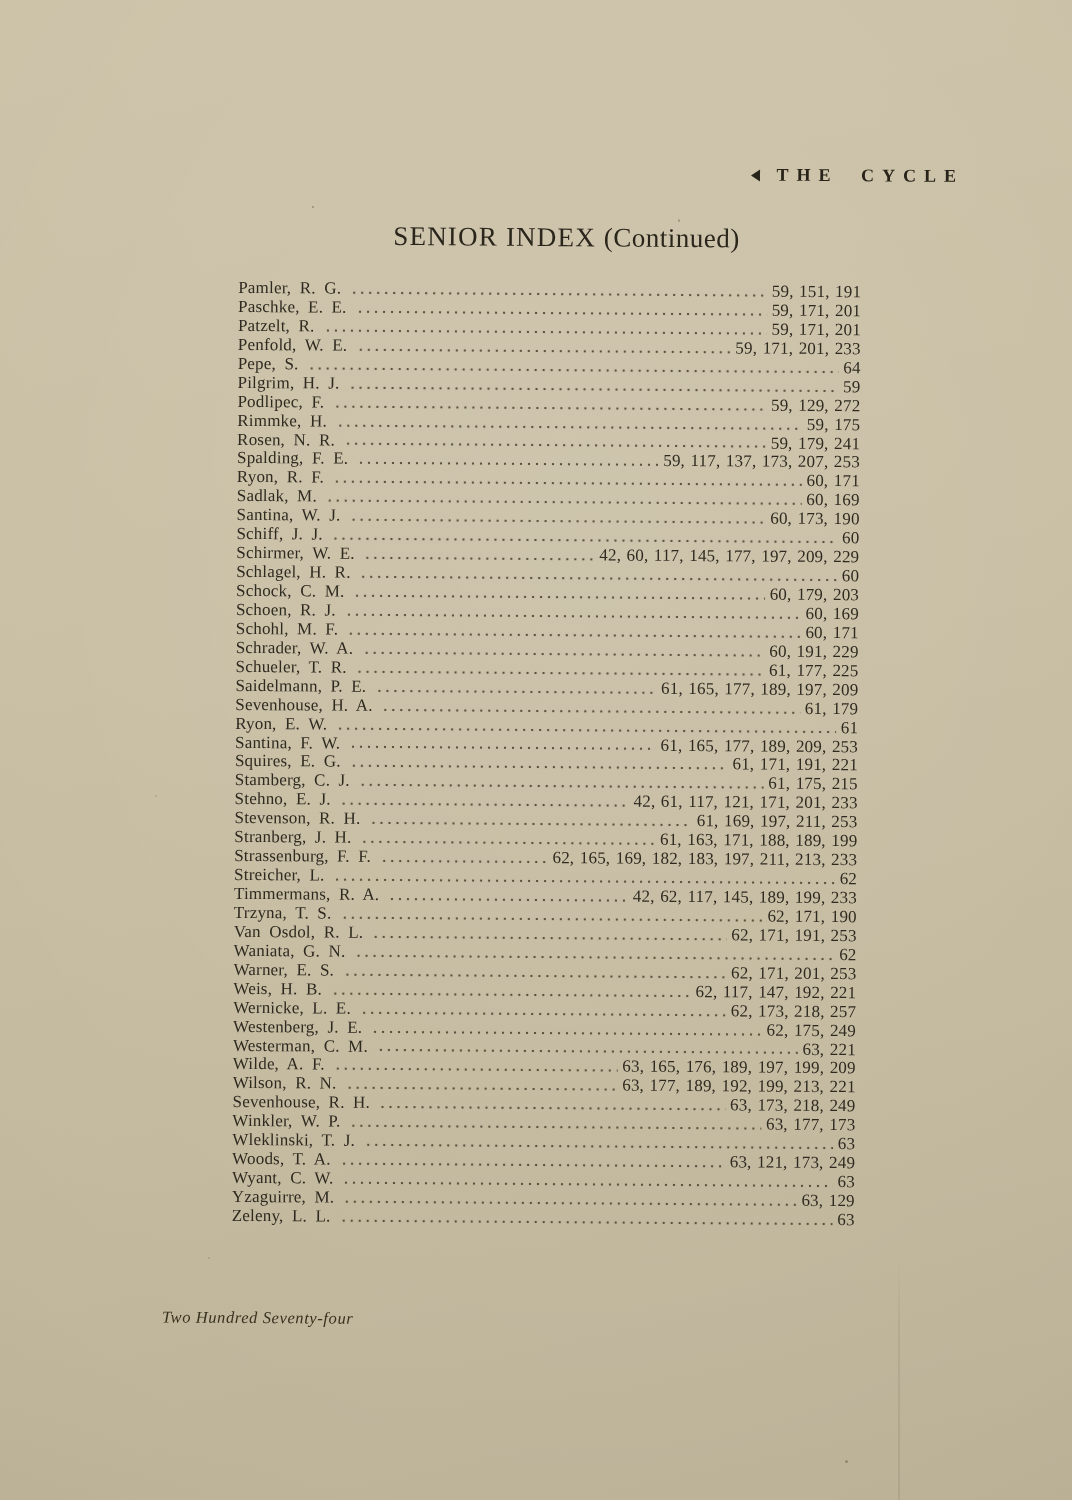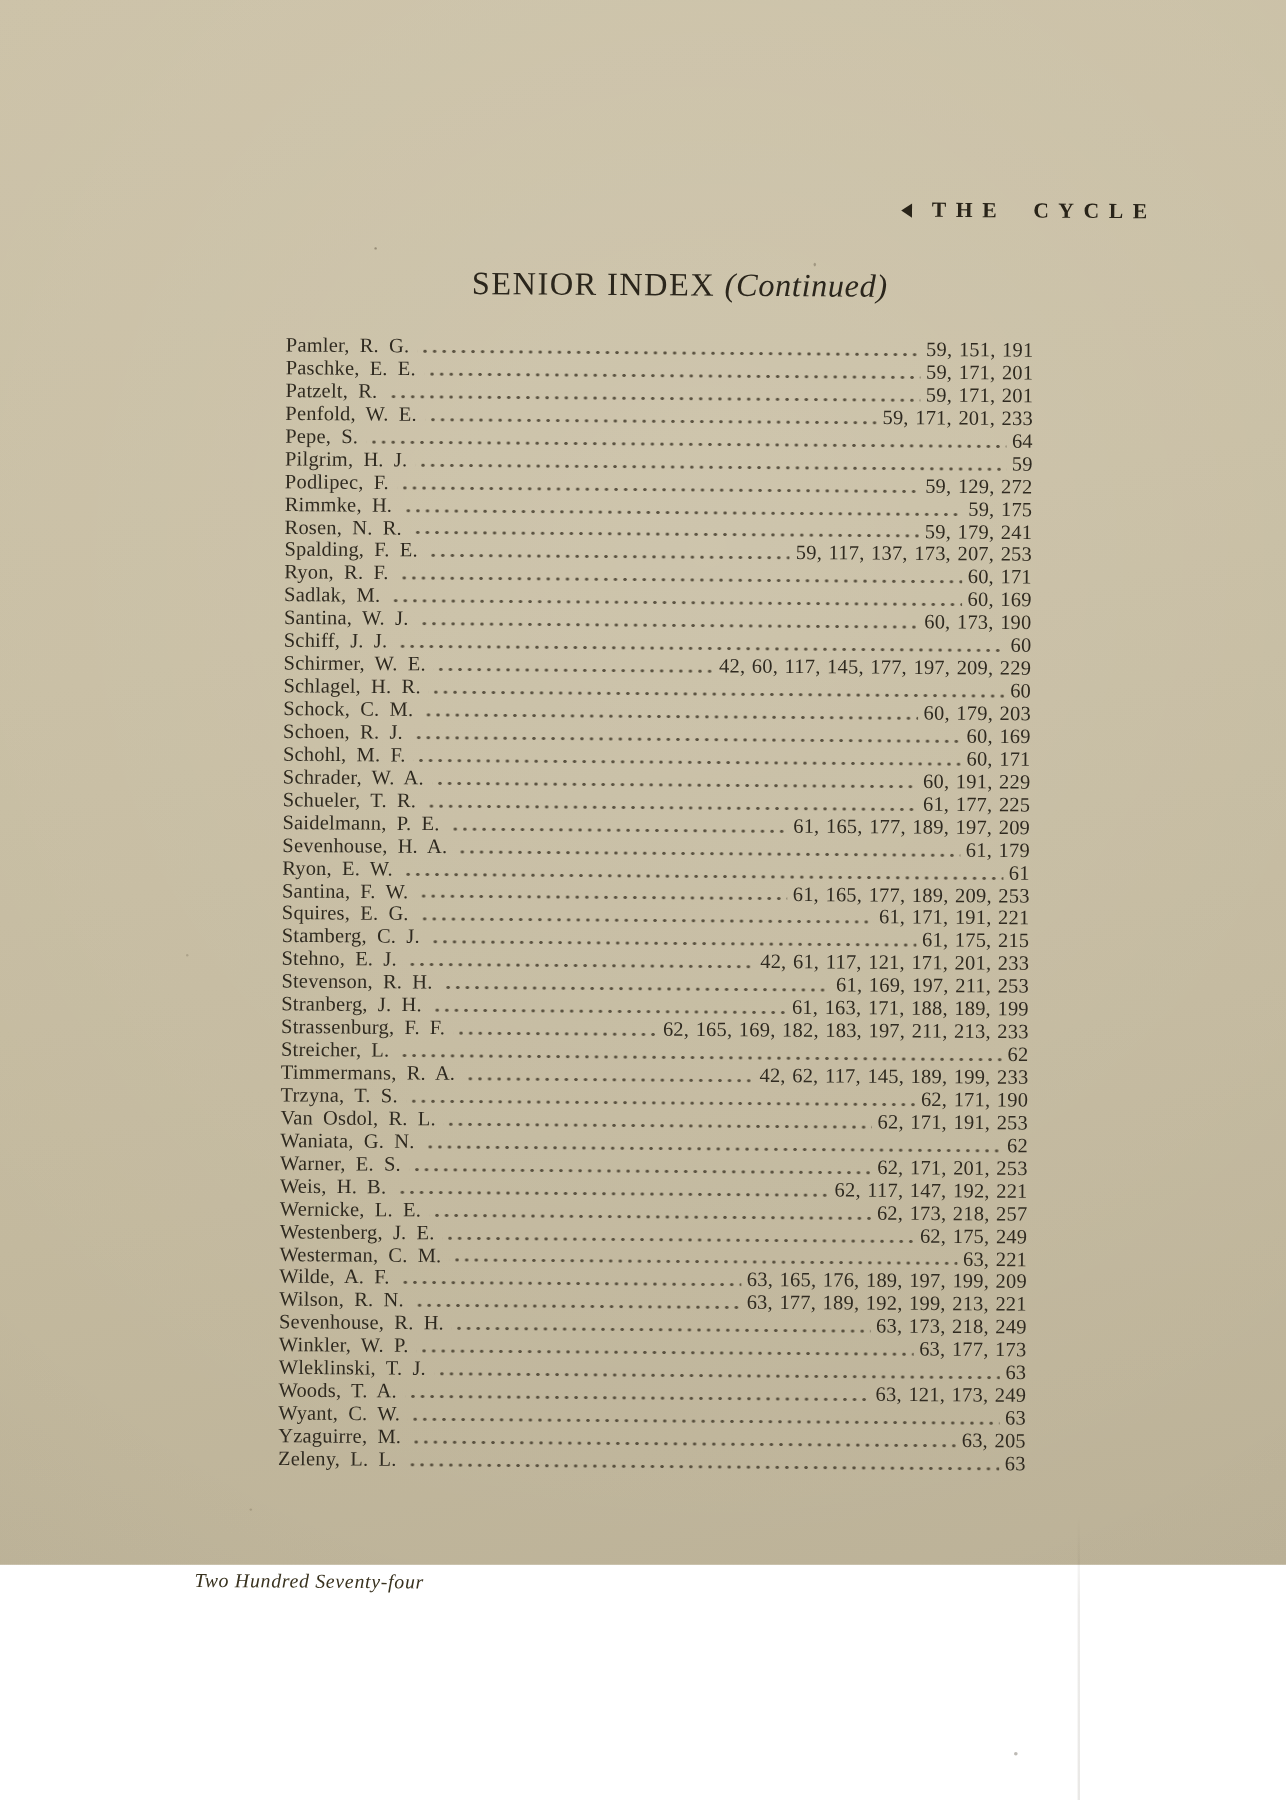--- a/index.html
+++ b/index.html
@@ -6,21 +6,21 @@
     margin: 0;
     padding: 0;
     width: 1072px;
     height: 1500px;
     overflow: hidden;
     font-family: "Liberation Serif", "DejaVu Serif", serif;
   }
   .page {
     position: relative;
     width: 1072px;
-    height: 1304px;
+    height: 1500px;
     color: #2f2a20;
     background:
       radial-gradient(140% 120% at 55% 35%, rgba(255,255,255,0.10) 0%, rgba(255,255,255,0) 55%, rgba(40,32,18,0.08) 100%),
       linear-gradient(168deg, #ccc2a8 0%, #c8bea3 38%, #c3b99e 68%, #bcb298 100%);
   }
   .rotated {
     position: absolute;
     left: 0; top: 0;
     width: 1072px;
     height: 1500px;
@@ -56,21 +56,21 @@
     left: 0;
     width: 1126px; 
     margin: 0;
     text-align: center;
     font-size: 27px;
     font-weight: normal;
     letter-spacing: 1.2px;
     color: #2b261c;
     white-space: nowrap;
   }
-  .title .cont { font-style: italic; letter-spacing: 0.5px; }
+  .title .cont { letter-spacing: 0.5px; }
   
   .index {
     position: absolute;
     left: 235px;
     top: 280px;
     width: 623px;
     font-size: 17px;
     letter-spacing: 0.2px;
   }
   .row {
@@ -421,21 +421,21 @@
 
   <div class="row">
     <span class="name">Wyant, C. W.</span>
     <span class="leader"></span>
     <span class="pages">63</span>
   </div>
 
   <div class="row">
     <span class="name">Yzaguirre, M.</span>
     <span class="leader"></span>
-    <span class="pages">63, 205</span>
+    <span class="pages">63, 129</span>
   </div>
 
   <div class="row">
     <span class="name">Zeleny, L. L.</span>
     <span class="leader"></span>
     <span class="pages">63</span>
   </div>
 </div>
 
     <div class="footer">Two Hundred Seventy-four</div>

